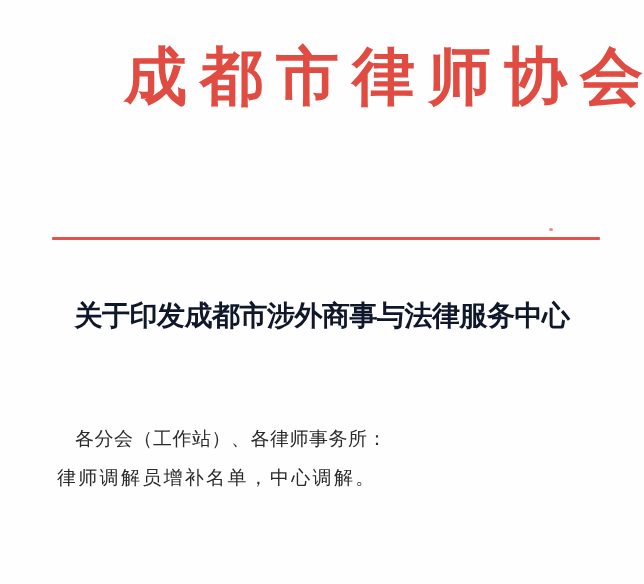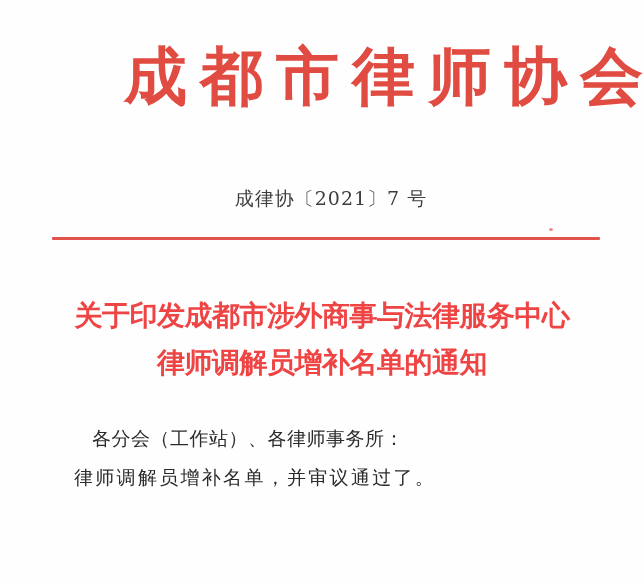--- a/index.html
+++ b/index.html
@@ -64,30 +64,30 @@
   }
   
   .notice-title {
     position: absolute;
     top: 292px;
     left: 0;
     width: 644px;
     text-align: center;
     font-size: 28px;
     font-weight: bold;
-    color: #ef4444;
+    color: #0f172a;
     line-height: 47px;
     letter-spacing: -0.5px;
   }
   .notice-title .line { white-space: nowrap; }
   
   .body-block {
     position: absolute;
     top: 419px;
-    left: 74px;
+    left: 57px;
     width: 548px;
     font-size: 19px;
     color: #2b2b2b;
     line-height: 39px;
   }
   .body-line { white-space: nowrap; }
   .body-line.salutation {
     margin-left: 18px;
     letter-spacing: 0.5px;
   }
@@ -98,29 +98,27 @@
     text-indent: 50px;
   }
 </style>
 </head>
 <body>
 
 <div class="page">
 
   <div class="org-title">成都市律师协会</div>
 
-  <div class="doc-number">成律协〔2021〕7 号</div>
 
   <div class="red-rule"></div>
 
   <div class="scan-dot"></div>
 
   <div class="notice-title">
     <div class="line">关于印发成都市涉外商事与法律服务中心</div>
-    <div class="line">律师调解员增补名单的通知</div>
   </div>
 
   <div class="body-block">
     <div class="body-line salutation">各分会（工作站）、各律师事务所：</div>
-    <div class="body-line para">律师调解员增补名单，并审议通过了。</div>
+    <div class="body-line para">律师调解员增补名单，中心调解。</div>
   </div>
 
 </div>
 
 </body></html>

